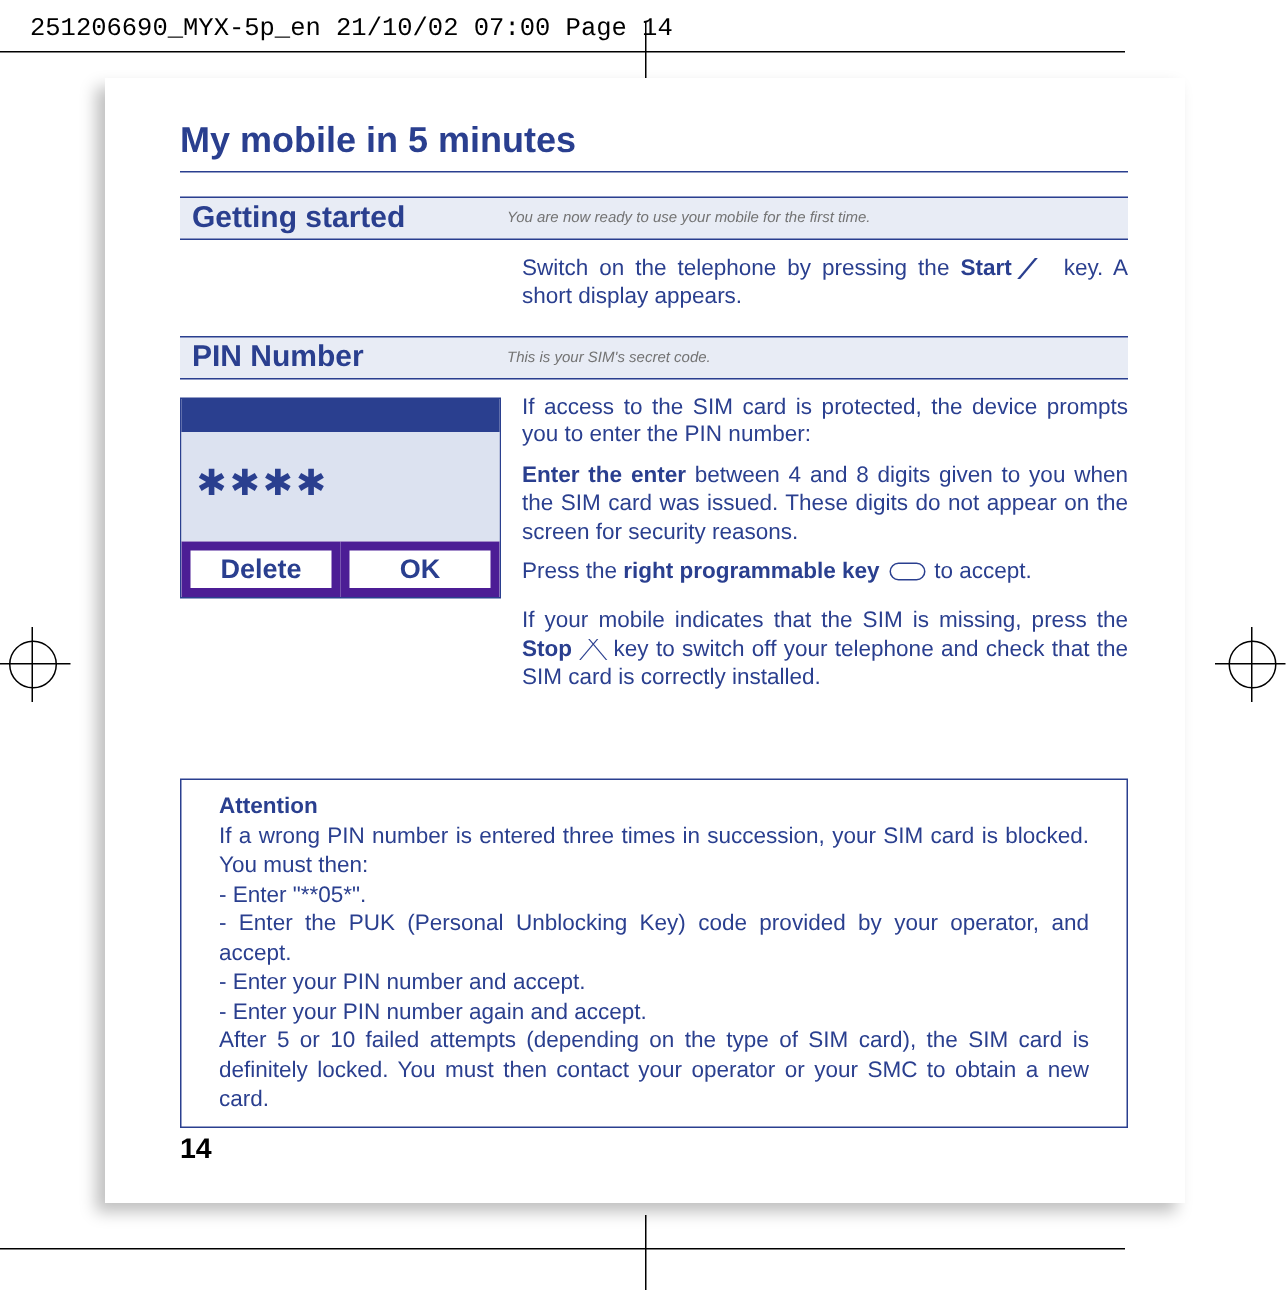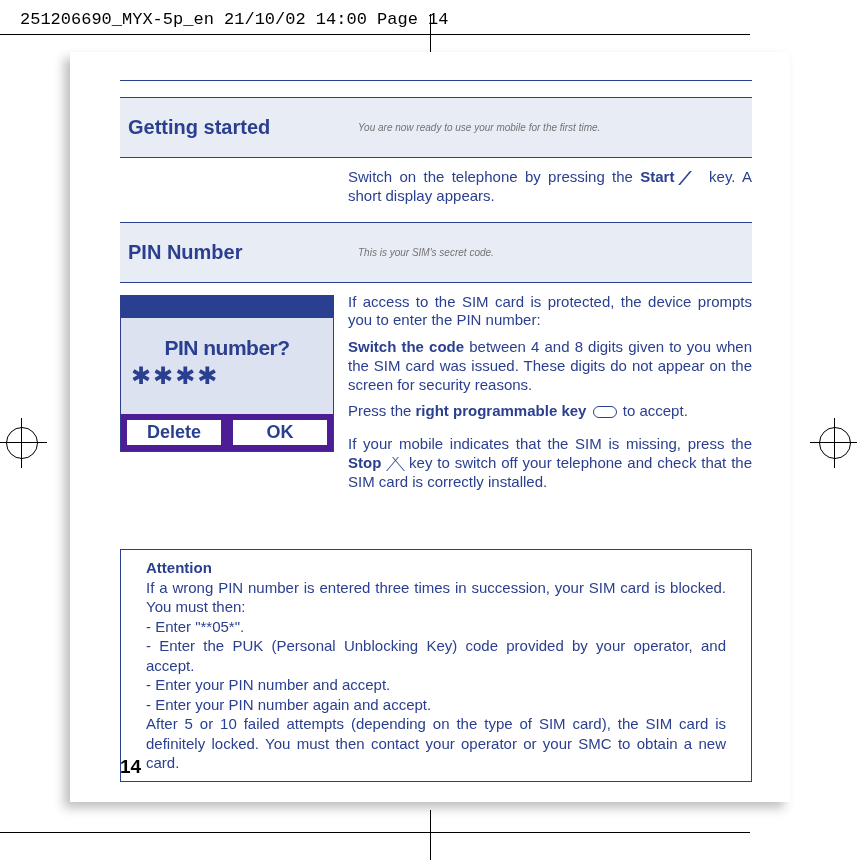--- a/index.html
+++ b/index.html
@@ -104,23 +104,22 @@
     border: none;
     border-top: 1px solid #2a3f8f;
     margin: 0 0 16px 0;
   }
   .section-row {
     display: flex;
     align-items: center;
     border-top: 1px solid #2a3f8f;
     border-bottom: 1px solid #2a3f8f;
     background: #e8ecf5;
-    padding: 18px 8px;
+    padding: 2px 8px;
     margin-bottom: 10px;
-    gap: 20px;
   }
   .section-left {
     flex: 0 0 210px;
     font-size: 20px;
     font-weight: bold;
     color: #2a3f8f;
   }
   .section-right {
     flex: 1;
     font-size: 10px;
@@ -238,30 +237,31 @@
     bottom: 24px;
     left: 50px;
     font-size: 19px;
     font-weight: bold;
     color: #000;
   }
 </style>
 </head>
 <body>
 
-<div class="crop-header">251206690_MYX-5p_en  21/10/02  14:00  Page 14</div>
+<div class="crop-header">251206690_MYX-5p_en  21/10/02  07:00  Page 14</div>
 <div class="crop-line-top"></div>
 <div class="crop-vert-top"></div>
 <div class="crop-line-bottom"></div>
 <div class="crop-vert-bottom"></div>
 <div class="crop-circle-left"></div>
 <div class="crop-circle-right"></div>
 
 <div class="page">
 
+  <h1 class="title">My mobile in 5 minutes</h1>
   <hr class="title-rule">
 
   <div class="section-row">
     <div class="section-left">Getting started</div>
     <div class="section-right">You are now ready to use your mobile for the first time.</div>
   </div>
 
   <div class="body-block">
     <div class="body-left"></div>
     <div class="body-right">
@@ -275,32 +275,31 @@
   <div class="section-row">
     <div class="section-left">PIN Number</div>
     <div class="section-right">This is your SIM's secret code.</div>
   </div>
 
   <div class="body-block">
     <div class="body-left">
       <div class="phone-screen">
         <div class="phone-bar"></div>
         <div class="phone-body">
-          <div class="phone-title">PIN number?</div>
           <div class="phone-stars">✱✱✱✱</div>
         </div>
         <div class="phone-softkeys">
           <div>Delete</div>
           <div>OK</div>
         </div>
       </div>
     </div>
     <div class="body-right">
       <p>If access to the SIM card is protected, the device prompts you to enter the PIN number:</p>
-      <p><span class="bold">Switch the code</span><span> between 4 and 8 digits given to you when the SIM card was issued. These digits do not appear on the screen for security reasons.</span></p>
+      <p><span class="bold">Enter the enter</span><span> between 4 and 8 digits given to you when the SIM card was issued. These digits do not appear on the screen for security reasons.</span></p>
       <p><span>Press the </span><span class="bold">right programmable key</span> <span class="key-icon"></span><span> to accept.</span></p>
       <p style="margin-top:14px;"><span>If your mobile indicates that the SIM is missing, press the </span><span class="bold">Stop</span> <span class="key-icon slash2"></span><span> key to switch off your telephone and check that the SIM card is correctly installed.</span></p>
     </div>
   </div>
 
   <div class="attention-box">
     <p class="head">Attention</p>
     <p>If a wrong PIN number is entered three times in succession, your SIM card is blocked. You must then:</p>
     <p>- Enter "**05*".</p>
     <p>- Enter the PUK (Personal Unblocking Key) code provided by your operator, and accept.</p>

